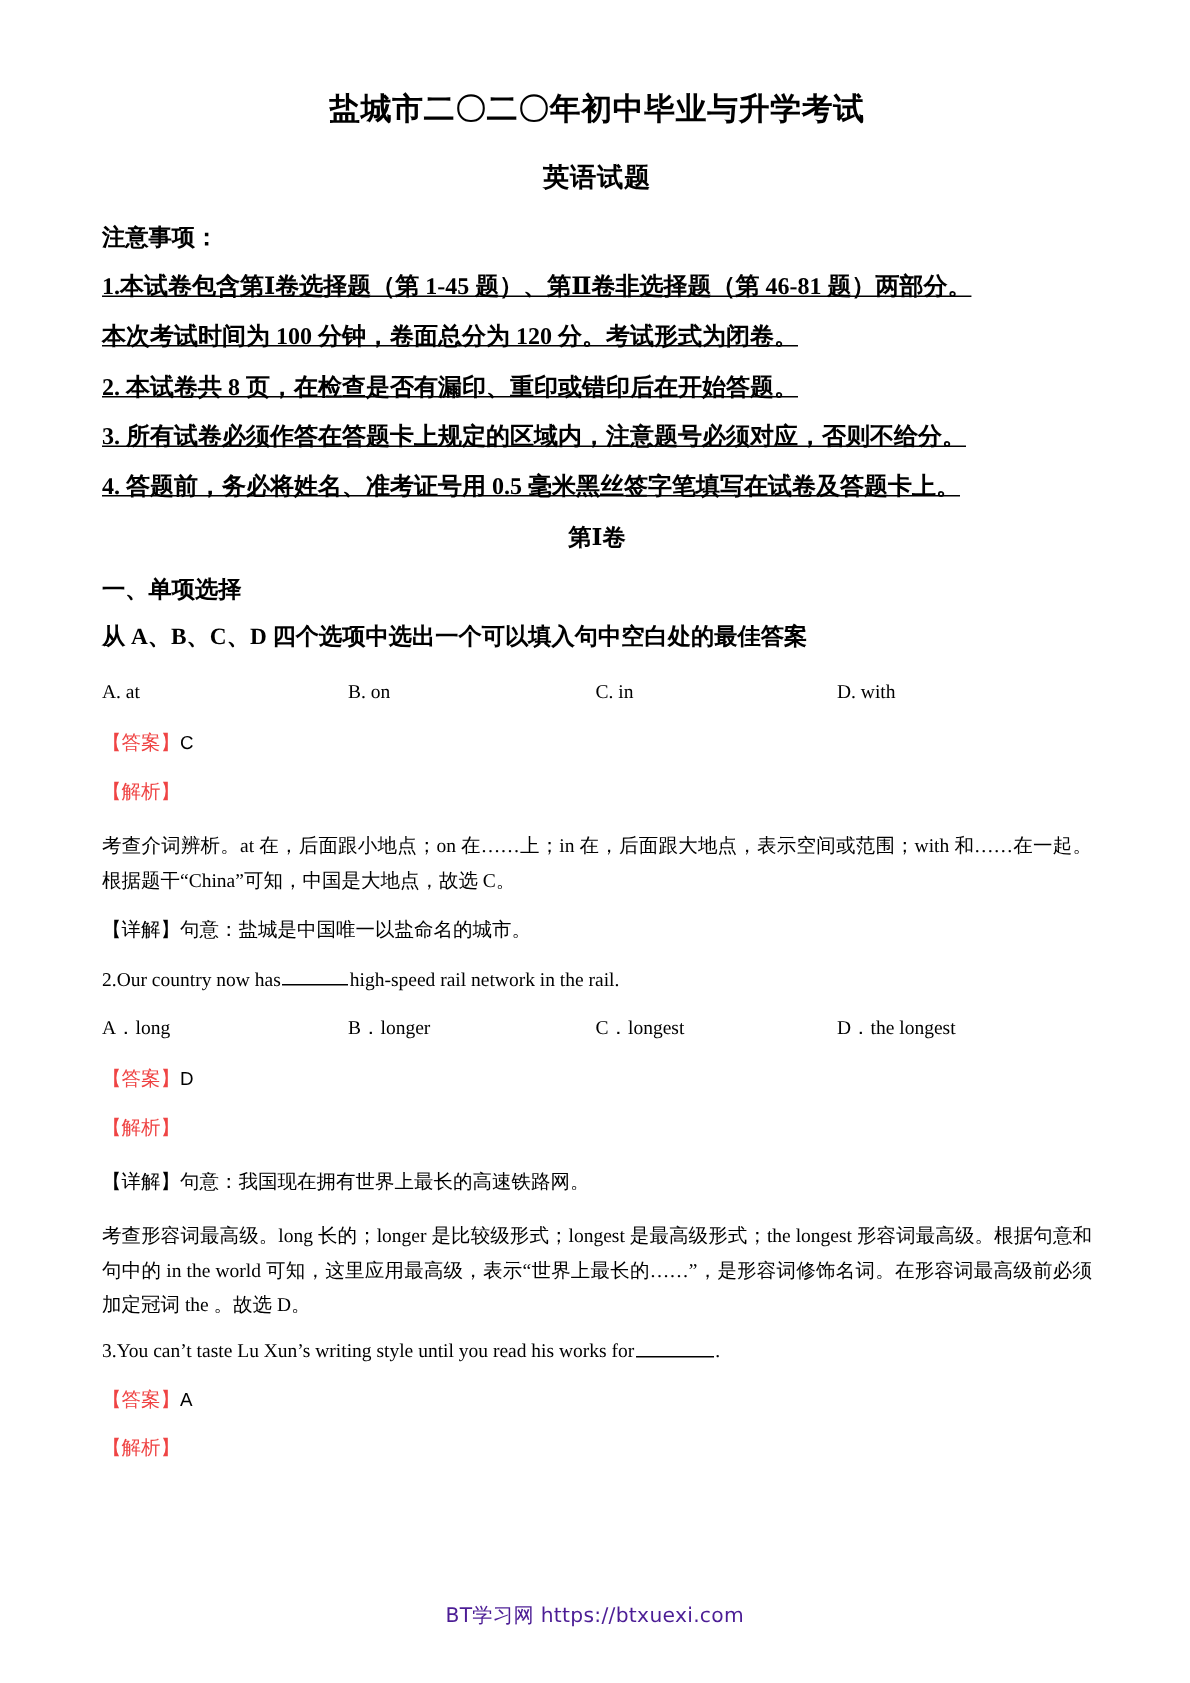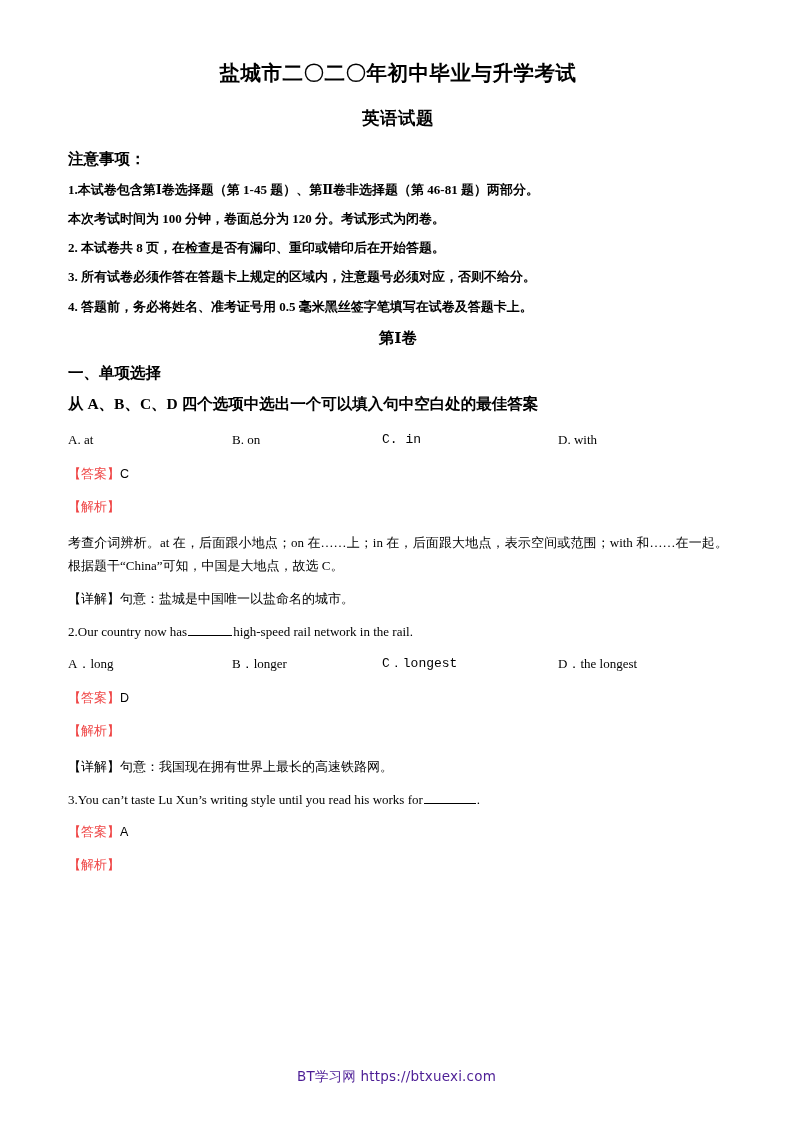--- a/index.html
+++ b/index.html
@@ -50,25 +50,26 @@
   }
 
   
   .notice-heading {
     font-size: 15.5px;
     font-weight: bold;
     margin: 0 0 11px 0;
     line-height: 1.35;
   }
   .notice-item {
-    font-size: 13px;
+    font-size: 16px;
     font-weight: bold;
     line-height: 1.4;
     margin: 0 0 11px 0;
     white-space: nowrap;
+    text-decoration: underline;
   }
 
   
   .paper-part {
     text-align: center;
     font-size: 15.5px;
     font-weight: bold;
     margin: 6px 0 13px 0;
     line-height: 1.4;
   }
@@ -113,21 +114,21 @@
     font-size: 13px;
     line-height: 1.4;
   }
   .option {
     position: absolute;
     top: 0;
     white-space: nowrap;
   }
   .opt-a { left: 0px; }
   .opt-b { left: 164px; }
-  .opt-c { left: 314px; font-family: Liberation Mono, monospace; }
+  .opt-c { left: 329px; }
   .opt-d { left: 490px; }
 
   
   .answer-line,
   .analysis-line {
     font-size: 13px;
     line-height: 1.45;
     margin: 0 0 14px 0;
   }
   .marker {
@@ -198,20 +199,21 @@
       <div class="question-stem"><span>2.Our country now has</span><span class="blank-line blank-w-mid"></span><span>high-speed rail network in the rail.</span></div>
       <div class="options-row">
         <span class="option opt-a">A．long</span>
         <span class="option opt-b">B．longer</span>
         <span class="option opt-c">C．longest</span>
         <span class="option opt-d">D．the longest</span>
       </div>
       <div class="answer-line"><span class="marker">【答案】</span><span class="answer-letter">D</span></div>
       <div class="analysis-line"><span class="marker">【解析】</span></div>
       <div class="explain-para tight">【详解】句意：我国现在拥有世界上最长的高速铁路网。</div>
+      <div class="explain-para">考查形容词最高级。long 长的；longer 是比较级形式；longest 是最高级形式；the longest 形容词最高级。根据句意和句中的 in the world 可知，这里应用最高级，表示“世界上最长的……”，是形容词修饰名词。在形容词最高级前必须加定冠词 the 。故选 D。</div>
     </div>
 
     <div class="question-block">
       <div class="question-stem"><span>3.You can’t taste Lu Xun’s writing style until you read his works for</span><span class="blank-line blank-w-short"></span><span>.</span></div>
       <div class="answer-line"><span class="marker">【答案】</span><span class="answer-letter">A</span></div>
       <div class="analysis-line"><span class="marker">【解析】</span></div>
     </div>
 
   </div>
 

